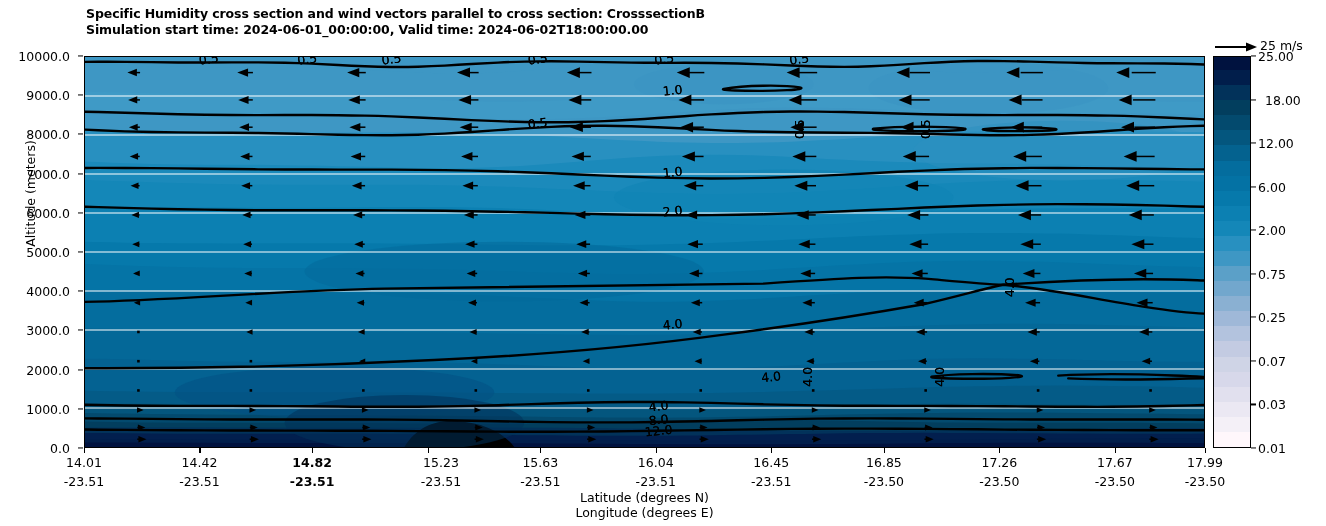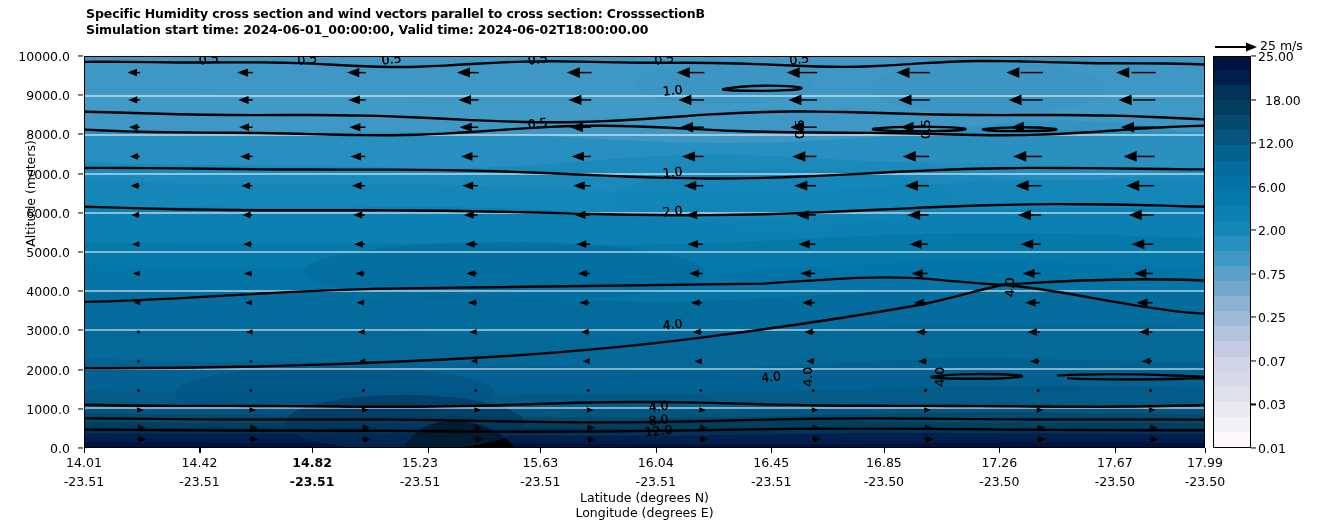--- a/index.html
+++ b/index.html
@@ -826,21 +826,21 @@
       <div class="xtick" style="left: 115.48px;">
         <span class="lat">14.42</span>
         <span class="lon">-23.51</span>
       </div>
       <div class="xtickmark" style="left: 228.143px;"></div>
       <div class="xtick" style="left: 228.143px; font-weight: bold;">
         <span class="lat">14.82</span>
         <span class="lon">-23.51</span>
       </div>
       <div class="xtickmark" style="left: 343.623px;"></div>
-      <div class="xtick" style="left: 336px;">
+      <div class="xtick" style="left: 357px;">
         <span class="lat">15.23</span>
         <span class="lon">-23.51</span>
       </div>
       <div class="xtickmark" style="left: 456.286px;"></div>
       <div class="xtick" style="left: 456.286px;">
         <span class="lat">15.63</span>
         <span class="lon">-23.51</span>
       </div>
       <div class="xtickmark" style="left: 571.766px;"></div>
       <div class="xtick" style="left: 571.766px;">

